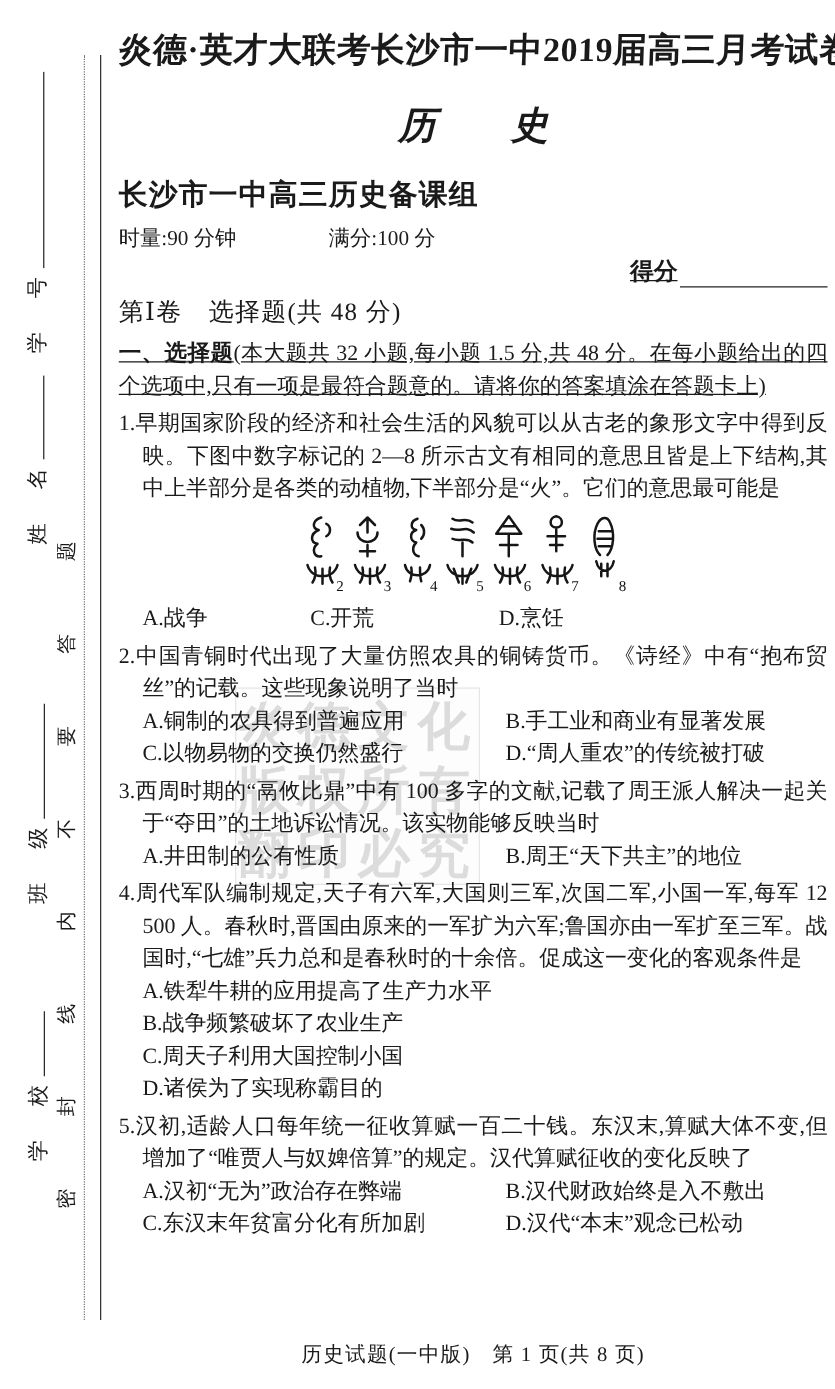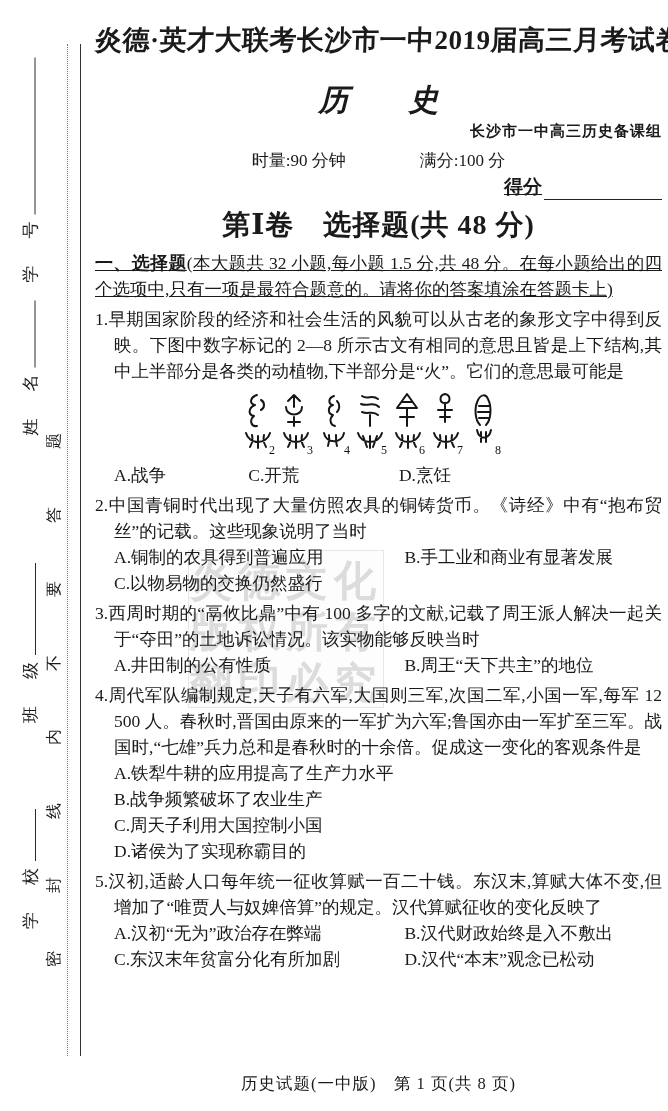--- a/index.html
+++ b/index.html
@@ -31,27 +31,27 @@
     letter-spacing:6px;overflow:hidden;padding-top:4px;box-sizing:border-box;
   }
   
   .content{position:absolute;left:95px;top:0;width:567px;z-index:1;}
   .header-title{
     margin-top:22px;text-align:center;font-size:27px;font-weight:900;
     letter-spacing:0.5px;white-space:nowrap;transform:skewX(-2deg);
   }
   .subject-title{margin-top:22px;text-align:center;font-size:30px;font-weight:bold;font-style:italic;}
   .prep-group{
-    margin-top:1px;text-align:right;font-size:15px;font-weight:bold;
+    margin-top:19px;text-align:left;font-size:23px;font-weight:bold;
     font-family:"Liberation Sans","DejaVu Sans",sans-serif;letter-spacing:1px;
   }
-  .meta-row{margin-top:8px;display:flex;justify-content:center;gap:74px;font-size:17px;}
+  .meta-row{margin-top:8px;display:flex;justify-content:flex-start;gap:74px;font-size:17px;}
   .score-row{margin-top:2px;display:flex;justify-content:flex-end;align-items:flex-end;font-size:19px;font-weight:bold;text-decoration:underline;}
   .score-blank{width:118px;border-bottom:1.5px solid #222;height:1.1em;margin-left:2px;}
-  .section-title{margin-top:6px;text-align:center;font-size:28px;font-weight:bold;letter-spacing:1px;}
+  .section-title{margin-top:6px;font-size:20px;font-weight:normal;letter-spacing:1px;}
   .intro{margin:6px 0 0 0;font-size:17.5px;line-height:26px;text-align:justify;text-decoration:underline;}
   .intro b{font-size:18px;}
   .question{margin-top:4px;font-size:17.5px;line-height:26px;}
   .q-stem{padding-left:19px;text-indent:-19px;text-align:justify;}
   .options{padding-left:19px;display:grid;line-height:26px;}
   .opt4{grid-template-columns:24.5% 27.5% 27.5% 20.5%;}
   .opt2{grid-template-columns:53% 47%;}
   .opt1{grid-template-columns:100%;}
   .figure{margin:4px 0 2px 140px;}
   .figure svg{display:block;}
@@ -153,20 +153,21 @@
       <span>D.烹饪</span>
     </div>
   </div>
 
   <div class="question">
     <div class="q-stem"><span>2.</span><span>中国青铜时代出现了大量仿照农具的铜铸货币。《诗经》中有“抱布贸丝”的记载。这些现象说明了当时</span></div>
     <div class="options opt2">
       <span>A.铜制的农具得到普遍应用</span>
       <span>B.手工业和商业有显著发展</span>
       <span>C.以物易物的交换仍然盛行</span>
+      <span>D.“周人重农”的传统被打破</span>
     </div>
   </div>
 
   <div class="question">
     <div class="q-stem"><span>3.</span><span>西周时期的“鬲攸比鼎”中有 100 多字的文献,记载了周王派人解决一起关于“夺田”的土地诉讼情况。该实物能够反映当时</span></div>
     <div class="options opt2">
       <span>A.井田制的公有性质</span>
       <span>B.周王“天下共主”的地位</span>
     </div>
   </div>

